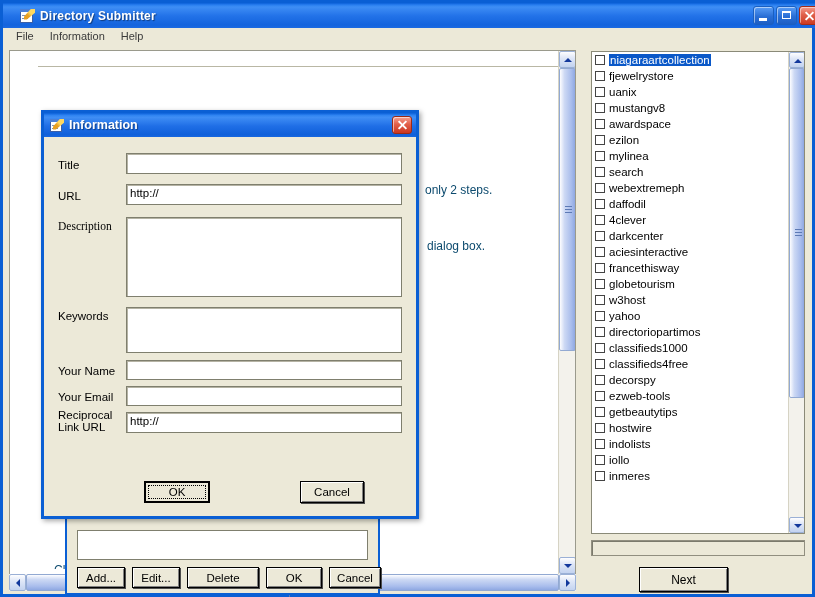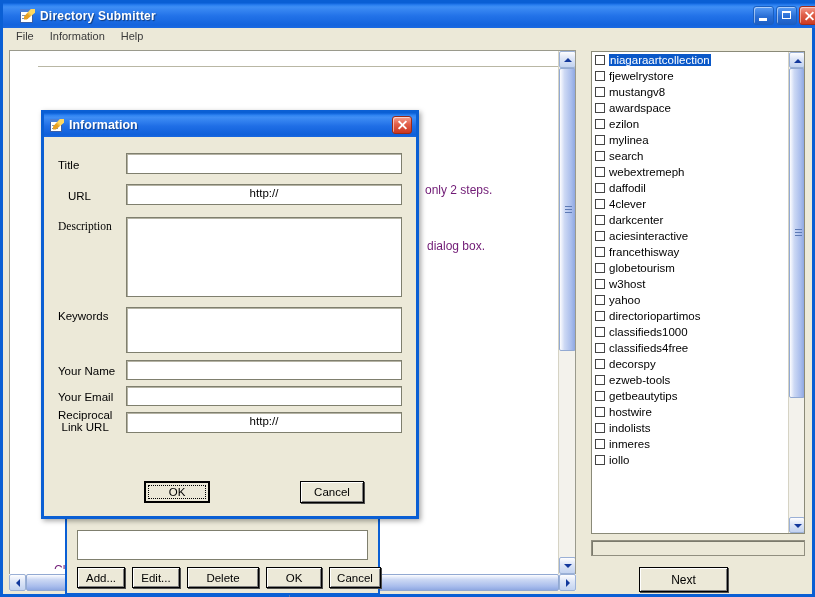--- a/index.html
+++ b/index.html
@@ -64,21 +64,21 @@
   }
 
   
   .docpane{
     position:absolute;left:6px;top:2px;width:567px;height:525px;
     background:#fff;border:1px solid #9a9a8c;box-sizing:border-box;
     overflow:hidden;
   }
   .docinner{position:absolute;left:0;top:0;width:549px;height:523px;overflow:hidden;}
   .doc-rule{position:absolute;left:28px;top:15px;width:520px;height:1px;background:#b9b7a4;}
-  .doctext{position:absolute;font-size:12px;color:#701a75;white-space:nowrap;}
+  .doctext{position:absolute;font-size:12px;color:#0c4a6e;white-space:nowrap;}
 
   
   .vsb{
     position:absolute;right:0;top:0;width:17px;height:523px;
     background:#f7f6f1;border-left:1px solid #d6d3c4;box-sizing:border-box;
   }
   .sb-arrow{
     width:17px;height:17px;box-sizing:border-box;
     background:linear-gradient(to bottom,#fefeff,#dfe7f7 40%,#c3d3f0);
     border:1px solid #9ab0d6;border-radius:2px;position:relative;
@@ -181,21 +181,21 @@
   .dclose{
     width:20px;height:18px;margin-right:4px;border-radius:3px;position:relative;
     border:1px solid #9d2a16;box-sizing:border-box;
     background:linear-gradient(to bottom,#f7a292,#e2604a 45%,#ca3620);
     box-shadow:inset 1px 1px 0 rgba(255,255,255,.55);
   }
   .dclose i{position:absolute;display:block;background:#fff;width:11px;height:2px;left:4px;top:7px;}
   .dclose i.a{transform:rotate(45deg);}
   .dclose i.b{transform:rotate(-45deg);}
 
-  .form{position:absolute;left:0;top:24px;width:372px;height:379px;text-align:center;}
+  .form{position:absolute;left:0;top:24px;width:372px;height:379px;}
   .flabel{position:absolute;font-size:11.5px;color:#000;line-height:12px;}
   .finput{
     position:absolute;background:#fff;border:1px solid #7f7f6e;box-sizing:border-box;
     box-shadow:inset 1px 1px 0 #b5b3a4;
     font-size:11.5px;color:#000;padding:2px 3px;overflow:hidden;white-space:nowrap;
   }
   .dlg-btns{position:absolute;left:0;top:368px;width:372px;}
   .okbtn{
     position:absolute;left:100px;width:66px;height:22px;
     background:#ece9d8;font-size:11.5px;
@@ -306,20 +306,24 @@
               <div class="lrow sel">
                 <span class="cb"></span>
                 <span class="lbl">niagaraartcollection</span>
               </div>
               <div class="lrow">
                 <span class="cb"></span>
                 <span class="lbl">fjewelrystore</span>
               </div>
               <div class="lrow">
                 <span class="cb"></span>
+                <span class="lbl">uanix</span>
+              </div>
+              <div class="lrow">
+                <span class="cb"></span>
                 <span class="lbl">mustangv8</span>
               </div>
               <div class="lrow">
                 <span class="cb"></span>
                 <span class="lbl">awardspace</span>
               </div>
               <div class="lrow">
                 <span class="cb"></span>
                 <span class="lbl">ezilon</span>
               </div>
@@ -394,25 +398,25 @@
               <div class="lrow">
                 <span class="cb"></span>
                 <span class="lbl">hostwire</span>
               </div>
               <div class="lrow">
                 <span class="cb"></span>
                 <span class="lbl">indolists</span>
               </div>
               <div class="lrow">
                 <span class="cb"></span>
+                <span class="lbl">iollo</span>
+              </div>
+              <div class="lrow">
+                <span class="cb"></span>
                 <span class="lbl">inmeres</span>
-              </div>
-              <div class="lrow">
-                <span class="cb"></span>
-                <span class="lbl">iollo</span>
               </div>
             </div>
           <div class="lvsb">
             <div class="sb-arrow top">
                 <i class="chev up"></i>
               </div>
             <div class="sb-track" style="top:16px;height:449px;"></div>
             <div class="sb-thumb" style="top:16px;height:330px;">
               <span class="grip">
                   <i></i>
@@ -454,21 +458,21 @@
           <span class="dtxt">Information</span>
           <span class="dclose">
               <i class="a"></i>
               <i class="b"></i>
             </span>
         </div>
 
         <div class="form">
             <div class="flabel" style="left: 14px; top: 22px;">Title</div>
             <div class="finput" style="left: 82px; top: 16px; width: 276px; height: 21px;"></div>
-            <div class="flabel" style="left: 24px; top: 53px;">URL</div>
+            <div class="flabel" style="left: 14px; top: 53px;">URL</div>
             <div class="finput" style="left: 82px; top: 47px; width: 276px; height: 21px;">http://</div>
             <div class="flabel" style="left: 14px; top: 83px; font-family: Liberation Serif, serif;">Description</div>
             <div class="finput" style="left: 82px; top: 80px; width: 276px; height: 80px;"></div>
             <div class="flabel" style="left: 14px; top: 173px;">Keywords</div>
             <div class="finput" style="left: 82px; top: 170px; width: 276px; height: 46px;"></div>
             <div class="flabel" style="left: 14px; top: 228px;">Your Name</div>
             <div class="finput" style="left: 82px; top: 223px; width: 276px; height: 20px;"></div>
             <div class="flabel" style="left: 14px; top: 254px;">Your Email</div>
             <div class="finput" style="left: 82px; top: 249px; width: 276px; height: 20px;"></div>
             <div class="flabel" style="left: 14px; top: 272px;">Reciprocal<br>Link URL</div>

